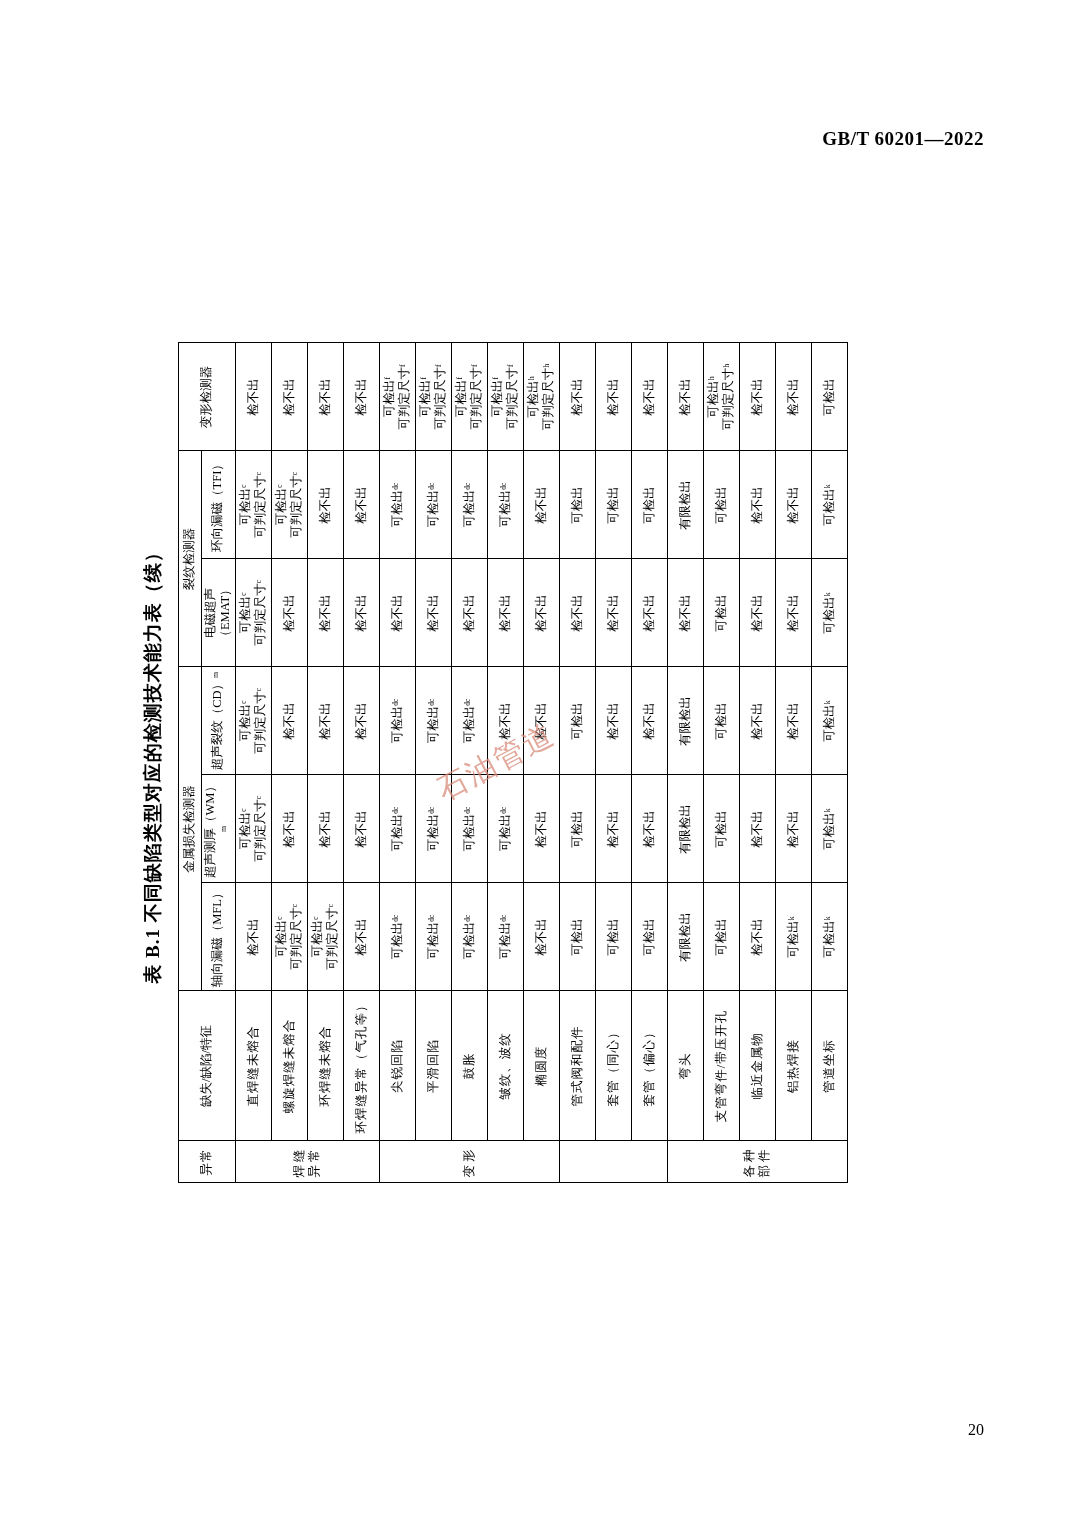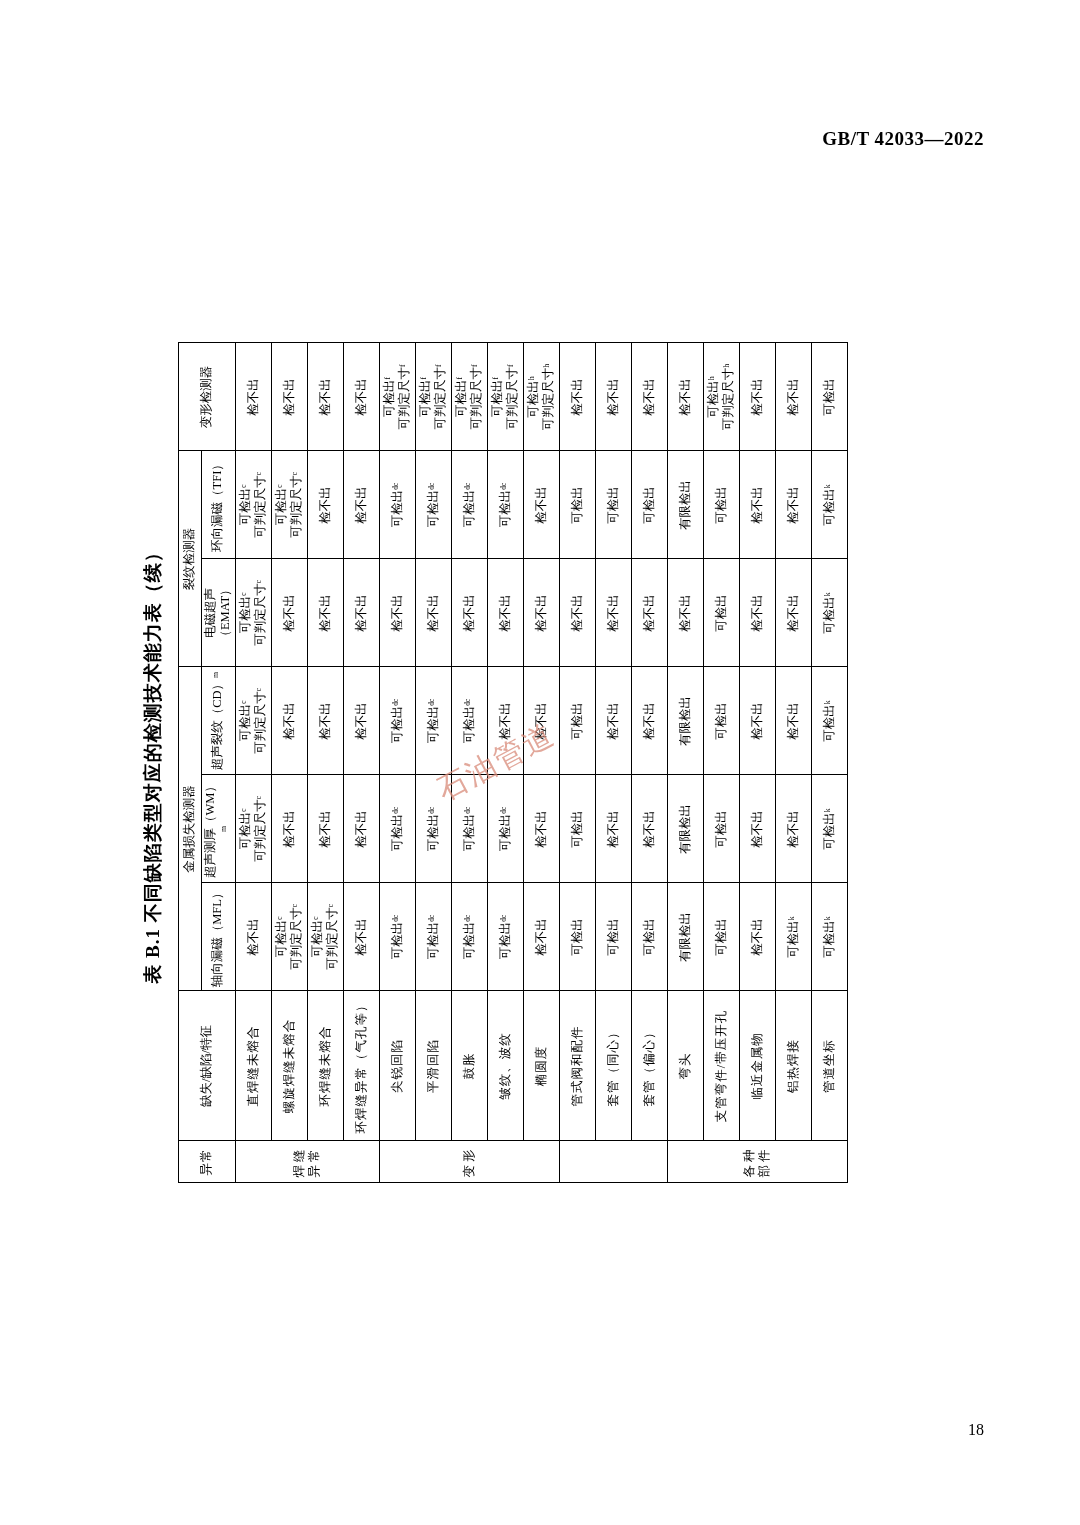--- a/index.html
+++ b/index.html
@@ -106,21 +106,21 @@
     letter-spacing: 2px;
     font-family: "Liberation Serif", serif;
     pointer-events: none;
   }
 </style>
 </head>
 <body>
 
 <div class="page">
 
-  <div class="header-std">GB/T 42033—2022</div>
+  <div class="header-std">GB/T 60201—2022</div>
 
   <div class="rot-wrap">
     <div class="table-title">表 B.1  不同缺陷类型对应的检测技术能力表（续）</div>
     <table class="cap">
       <colgroup>
         <col class="c-group">
         <col class="c-defect">
         <col class="c-data">
           <col class="c-data">
           <col class="c-data">
@@ -518,14 +518,14 @@
             <td class="data-cell cell-lines">
               <span>可检出</span>
             </td>
           </tr>
         </tbody>
     </table>
   </div>
 
   <div class="watermark">石油管道</div>
 
-  <div class="page-number">18</div>
+  <div class="page-number">20</div>
 </div>
 
 </body></html>

